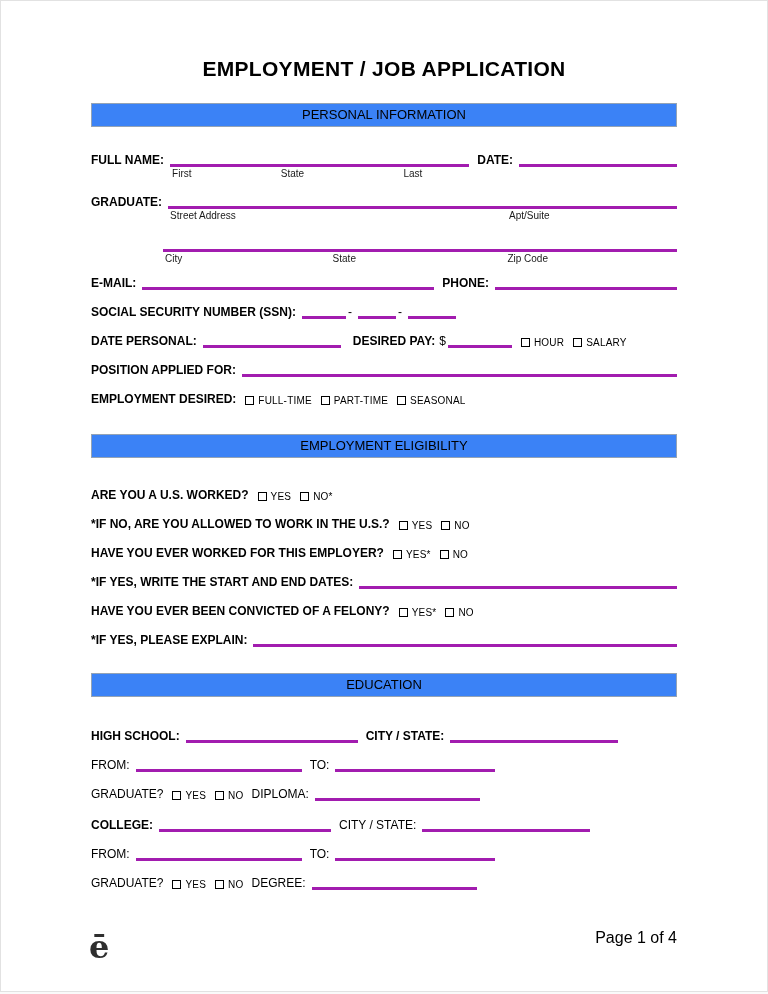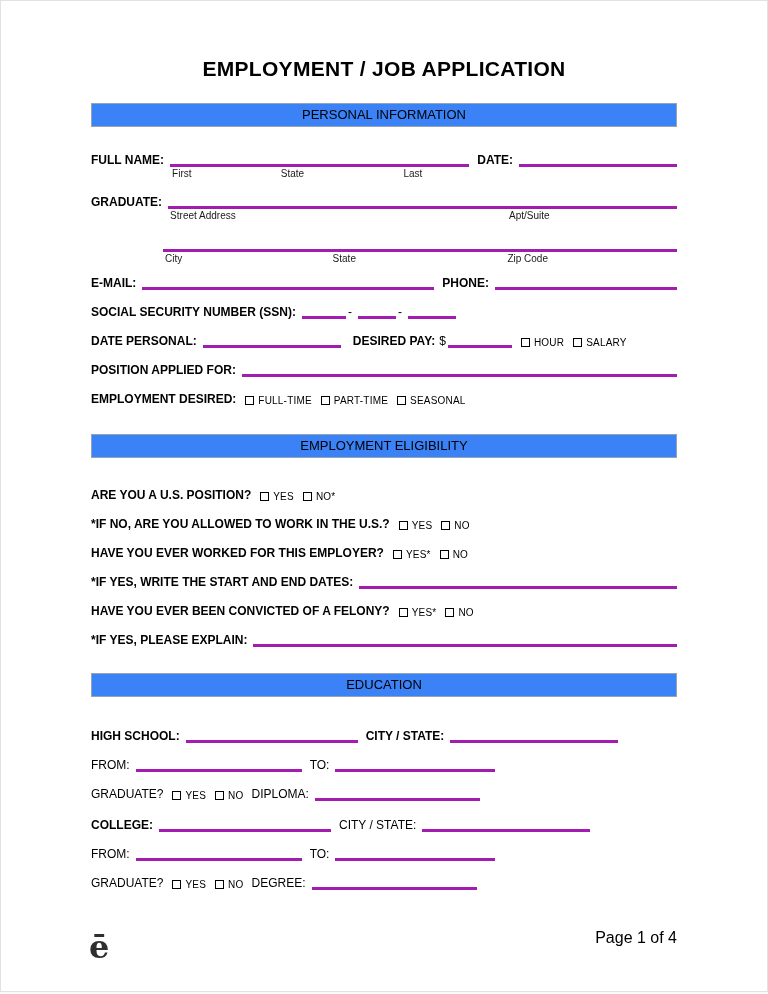--- a/index.html
+++ b/index.html
@@ -125,21 +125,21 @@
     </span>
     <span class="opt">
       <span class="cb"></span>
       <span class="opt-label">SEASONAL</span>
     </span>
   </div>
 
   <div class="section-header mt-28">EMPLOYMENT ELIGIBILITY</div>
 
   <div class="row mt-30">
-    <span class="lbl">ARE YOU A U.S. POSITION?</span>
+    <span class="lbl">ARE YOU A U.S. WORKED?</span>
     <span class="opt">
       <span class="cb"></span>
       <span class="opt-label">YES</span>
     </span>
     <span class="opt">
       <span class="cb"></span>
       <span class="opt-label">NO*</span>
     </span>
   </div>
 

